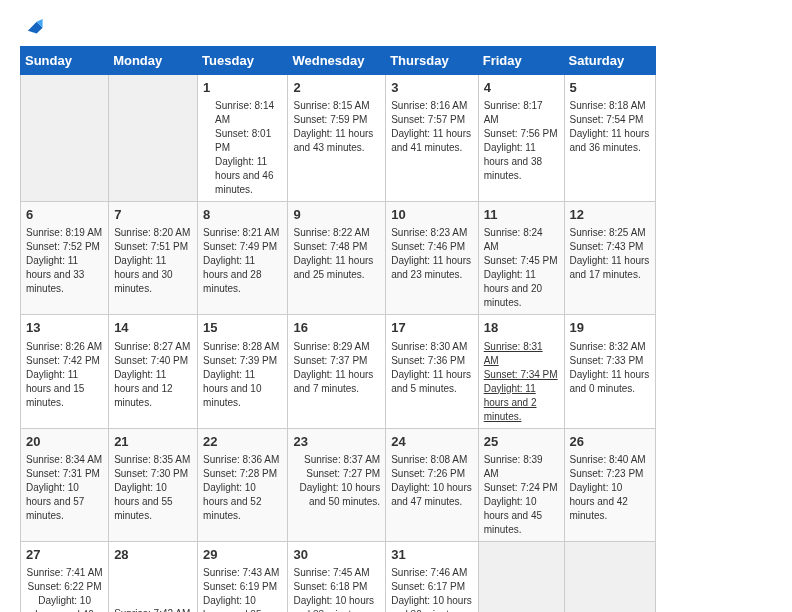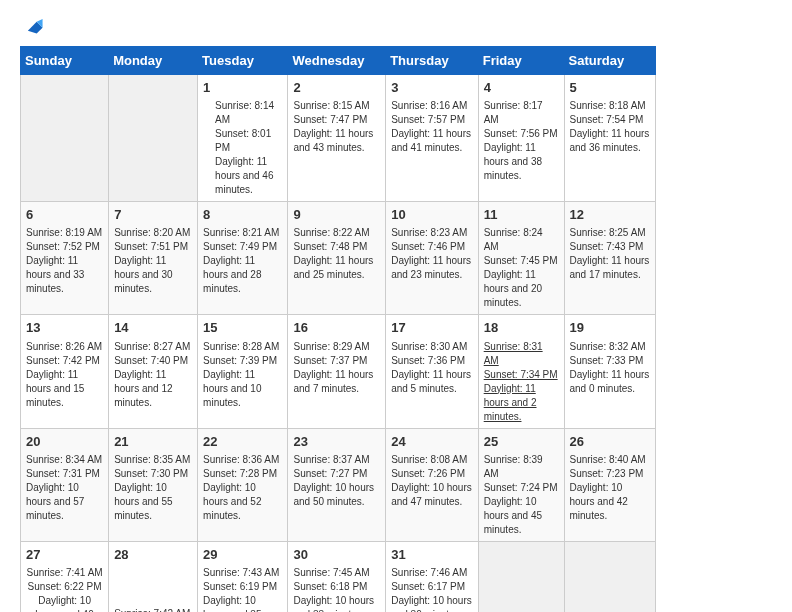--- a/index.html
+++ b/index.html
@@ -141,21 +141,21 @@
           <td class="empty-cell"></td>
           <td>
             <span class="day-number">1</span>
             <div class="day-info" style="white-space: pre-line; margin-left: 12px;">Sunrise: 8:14 AM
 Sunset: 8:01 PM
 Daylight: 11 hours and 46 minutes.</div>
           </td>
           <td>
             <span class="day-number">2</span>
             <div class="day-info" style="white-space: pre-line;">Sunrise: 8:15 AM
-Sunset: 7:47 PM
+Sunset: 7:59 PM
 Daylight: 11 hours and 43 minutes.</div>
           </td>
           <td>
             <span class="day-number">3</span>
             <div class="day-info" style="white-space: pre-line;">Sunrise: 8:16 AM
 Sunset: 7:57 PM
 Daylight: 11 hours and 41 minutes.</div>
           </td>
           <td>
             <span class="day-number">4</span>
@@ -272,21 +272,21 @@
 Daylight: 10 hours and 55 minutes.</div>
           </td>
           <td>
             <span class="day-number">22</span>
             <div class="day-info" style="white-space: pre-line;">Sunrise: 8:36 AM
 Sunset: 7:28 PM
 Daylight: 10 hours and 52 minutes.</div>
           </td>
           <td>
             <span class="day-number">23</span>
-            <div class="day-info" style="white-space: pre-line;">Sunrise: 8:37 AM
+            <div class="day-info" style="white-space: pre-line; text-align: right;">Sunrise: 8:37 AM
 Sunset: 7:27 PM
 Daylight: 10 hours and 50 minutes.</div>
           </td>
           <td>
             <span class="day-number">24</span>
             <div class="day-info" style="white-space: pre-line;">Sunrise: 8:08 AM
 Sunset: 7:26 PM
 Daylight: 10 hours and 47 minutes.</div>
           </td>
           <td>

